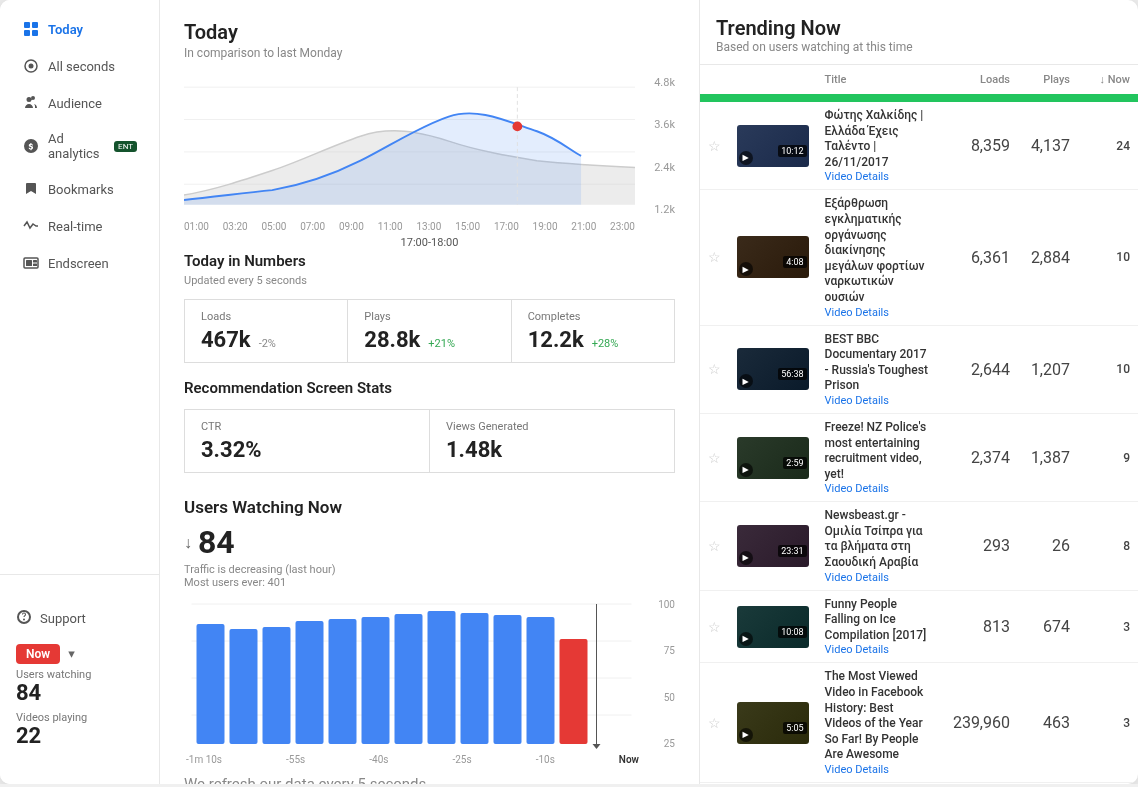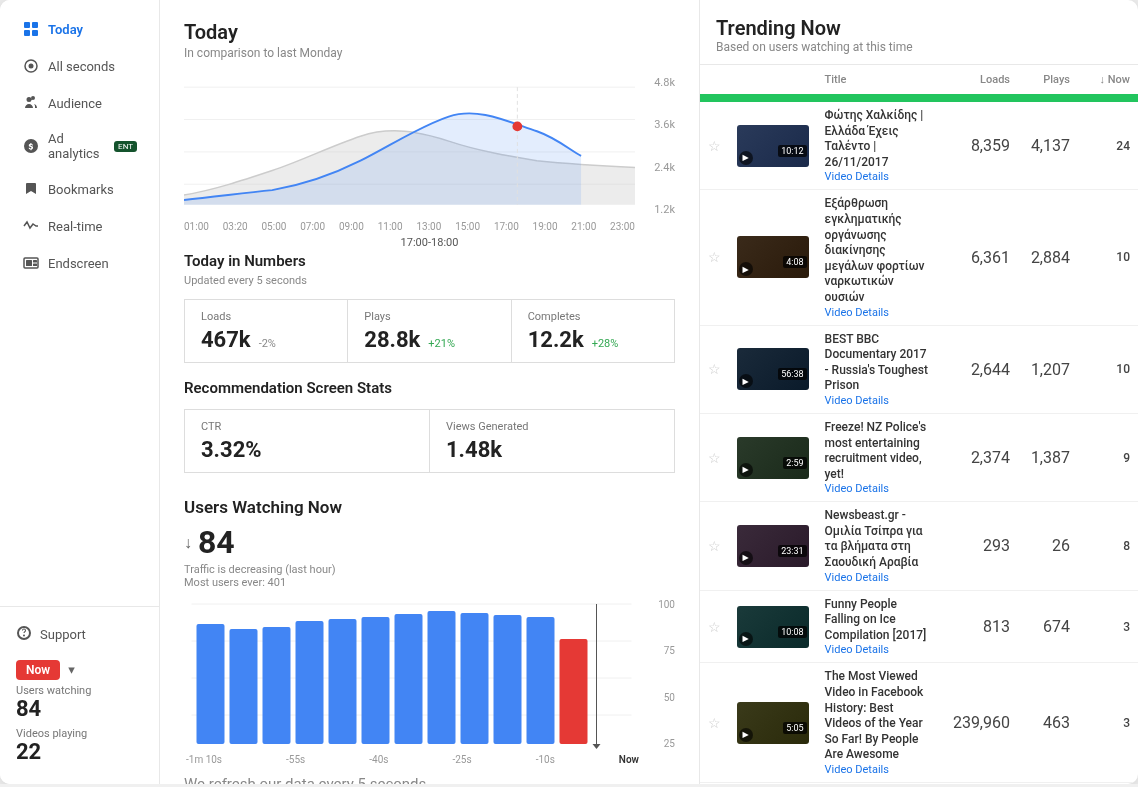--- a/index.html
+++ b/index.html
@@ -5,21 +5,21 @@
     * { box-sizing: border-box; margin: 0; padding: 0; }
     body { font-family: -apple-system, BlinkMacSystemFont, 'Segoe UI', Roboto, sans-serif; background: #f0f0f0; font-size: 13px; color: #333; }
     .app { display: flex; width: 1138px; height: 784px; background: #fff; border-radius: 10px; overflow: hidden; box-shadow: 0 2px 20px rgba(0,0,0,0.15); }
     
     
     .sidebar { width: 160px; background: #fff; border-right: 1px solid #e8e8e8; display: flex; flex-direction: column; padding: 10px 0; }
     .sidebar-nav { flex: 1; }
     .sidebar-item { display: flex; align-items: center; gap: 8px; padding: 9px 16px; cursor: pointer; color: #555; font-size: 13px; border-radius: 4px; margin: 1px 6px; }
     .sidebar-item.active { color: #1a73e8; font-weight: 600; }
     .sidebar-item .icon { width: 18px; height: 18px; display: flex; align-items: center; justify-content: center; flex-shrink: 0; }
-    .sidebar-bottom { padding: 10px 16px; border-top: 1px solid #e8e8e8; }
+    .sidebar-bottom { padding: 26px 16px; border-top: 1px solid #e8e8e8; }
     .support-item { display: flex; align-items: center; gap: 8px; padding: 8px 0; color: #555; cursor: pointer; }
     .now-badge { background: #e53935; color: #fff; padding: 3px 10px; border-radius: 4px; font-size: 12px; font-weight: 600; display: inline-block; }
     .now-row { display: flex; align-items: center; gap: 8px; margin: 8px 0 4px; }
     .now-dropdown { color: #666; cursor: pointer; }
     .watching-label { color: #777; font-size: 11px; }
     .watching-count { font-size: 22px; font-weight: 700; color: #222; line-height: 1.1; }
     .videos-label { color: #777; font-size: 11px; margin-top: 6px; }
     .videos-count { font-size: 22px; font-weight: 700; color: #222; line-height: 1.1; }
 
     

